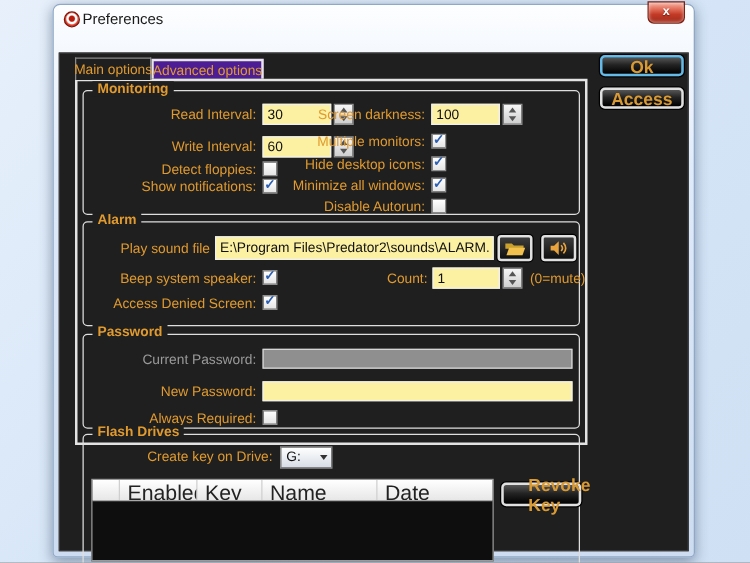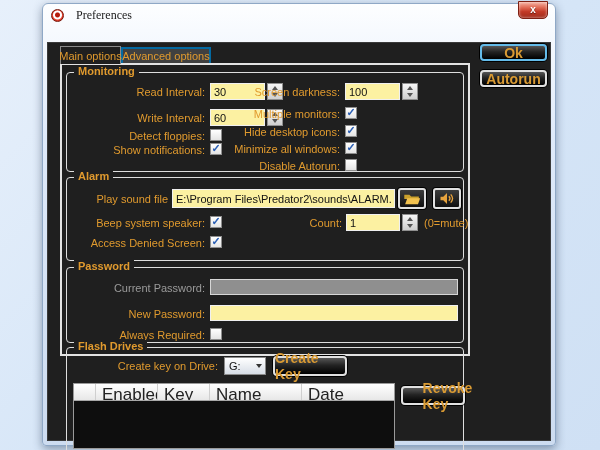--- a/index.html
+++ b/index.html
@@ -12,22 +12,22 @@
 
   
   .window {
     position:absolute; left:42px; top:3px; width:514px; height:443px;
     background:linear-gradient(#fdfeff,#dfeafa 30%,#cddcf0);
     border:1px solid #8fa8c6; border-radius:6px 6px 4px 4px;
     box-shadow:0 3px 10px rgba(30,50,80,.45);
   }
   .titlebar {
     position:absolute; left:0; top:0; right:0; height:22px;
-    display:flex; align-items:center; gap:12px; padding-left:8px;
-    font-size:12px; color:#1a1a1a;font-family:Liberation Serif, serif;
+    display:flex; align-items:center; gap:2px; padding-left:8px;
+    font-size:12px; color:#1a1a1a;
   }
   .app-icon {
     width:13px; height:13px; border-radius:50%;
     background:radial-gradient(circle at 50% 45%, #b71c0c 0 2px, #ffffff 3px 4px, #e84432 5px, #8e1205 100%);
     border:1px solid #7a160a;
   }
   .close-btn {
     position:absolute; top:-3px; right:7px; width:30px; height:18px;
     background:linear-gradient(#f6b2a2,#e06a55 35%,#c23a27 60%,#a02b1a);
     border:1px solid #7d2013; border-radius:0 0 5px 5px;
@@ -46,21 +46,21 @@
   .tab {
     position:absolute; font-size:11px; color:#e09a2e;
     display:flex; align-items:center; justify-content:center; white-space:nowrap;
   }
   .tab-selected {
     left:12px; top:3px; width:61px; height:18px;
     background:#1f1f1f; border:1px solid #8a8a8a; border-bottom:none; z-index:2;
   }
   .tab-unselected {
     left:73px; top:4px; width:90px; height:18px;
-    background:#404040; border:2px solid #0369a1;
+    background:#4c1d95; border:2px solid #e5e5e5;align-items:flex-end;
   }
 
   
   .panel {
     position:absolute; left:12px; top:20px; width:410px; height:293px;
     border:2px solid #e3e3e3; background:#1f1f1f;
   }
 
   
   .group { position:absolute; left:4px; width:398px; border:1px solid #dedede; border-radius:4px; }
@@ -141,21 +141,21 @@
   <div class="client">
 
     <div class="tab tab-selected">
       <span>Main options</span>
     </div>
     <div class="tab tab-unselected">
       <span>Advanced options</span>
     </div>
 
     <div class="btn-dark btn-blue" style="left:432px; top:1px; width:67px; height:17px;">Ok</div>
-    <div class="btn-dark" style="left:432px; top:27px; width:67px; height:17px;">Autorun</div>
+    <div class="btn-dark" style="left:432px; top:27px; width:67px; height:17px;">Access</div>
 
     <div class="panel">
 
       <div class="group" style="top:7px; height:100px;">
         <span class="group-title">Monitoring</span>
 
         <div class="lbl lbl-r" style="left:0; width:138px; top:13px;">Read Interval:</div>
         <input class="field" style="left: 143px; top: 10px; width: 55px; height: 17px;" value="30">
         <div class="spin" style="left:200px; top:10px;">
           <div>
@@ -261,21 +261,20 @@
       <div class="group" style="top:282px; height:108px;">
         <span class="group-title">Flash Drives</span>
 
         <div class="lbl lbl-r" style="left:0; width:151px; top:12px;">Create key on Drive:</div>
         <div class="combo" style="left:157px; top:9px; width:42px; height:18px;">
           <span class="txt">G:</span>
           <span class="arrow">
               <span class="tri-dn" style="border-top-color:#333;"></span>
             </span>
         </div>
-        <div class="btn-dark" style="left:206px; top:8px; width:74px; height:20px;">Create Key</div>
 
         <div class="tbl" style="left:6px; top:35px; width:322px; height:66px;">
           <div class="tbl-head">
             <div class="cell" style="width:22px;"></div>
             <div class="cell" style="width:62px;">Enabled</div>
             <div class="cell" style="width:52px;">Key</div>
             <div class="cell" style="width:92px;">Name</div>
             <div class="cell" style="flex:1; border-right:none;">Date</div>
           </div>
           <div style="height:48px;"></div>

